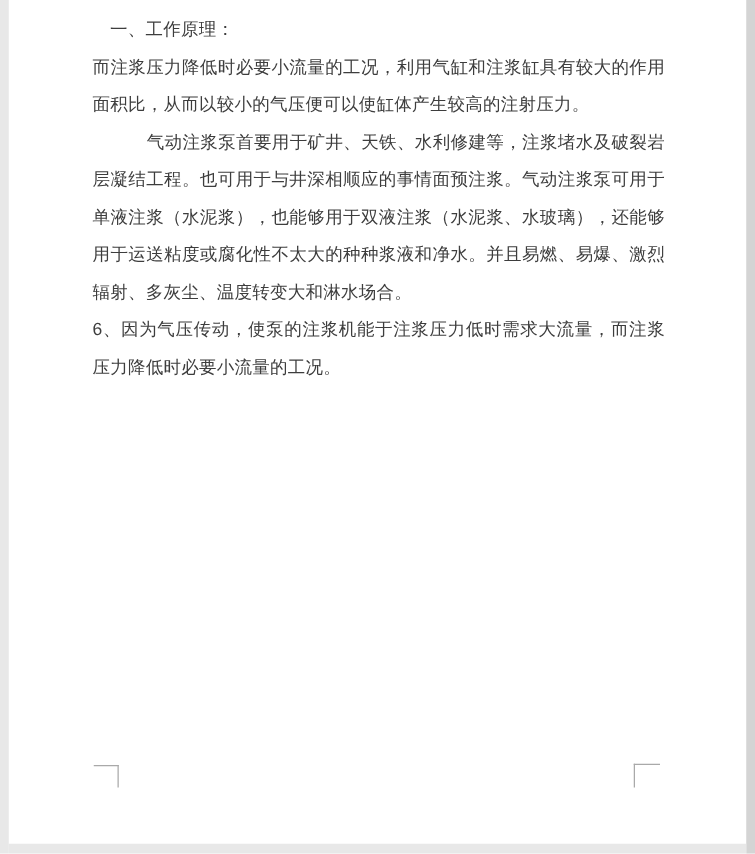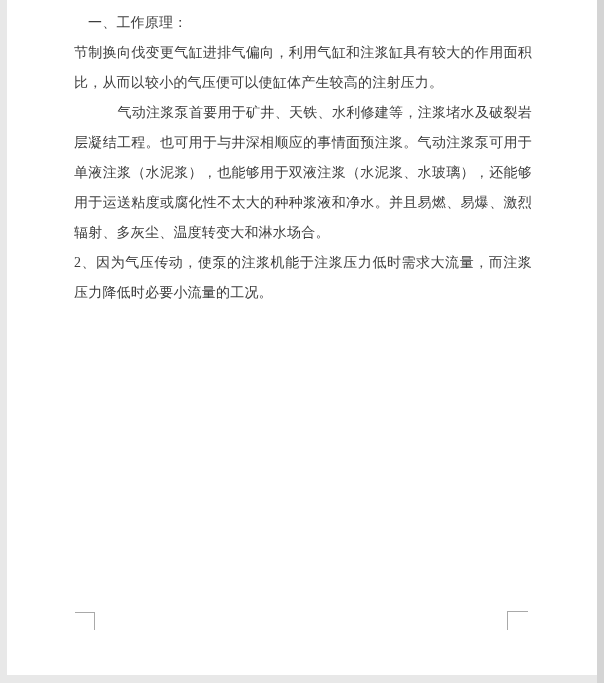--- a/index.html
+++ b/index.html
@@ -8,21 +8,20 @@
     width: 604px;
     height: 683px;
     overflow: hidden;
     font-family: "Liberation Sans", sans-serif;
   }
   .screen {
     position: relative;
     width: 604px;
     height: 683px;
     background: #ffffff;
-    font-family: Liberation Serif, serif;
   }
   .gutter {
     position: absolute;
     z-index: 3;
   }
   .gutter.left   { left: 0; top: 0; width: 7px; height: 683px; }
   .gutter.right  { right: 0; top: 0; width: 7px; height: 683px; }
   .gutter.bottom { left: 7px; right: 7px; bottom: 0; height: 8px; }
   .text-area {
     position: absolute;
@@ -68,20 +67,20 @@
 </head>
 <body>
 
 <div class="screen" style="background: rgb(255, 255, 255);">
   <div class="gutter left" style="background: rgb(232, 232, 232);"></div>
   <div class="gutter right" style="background: rgb(212, 212, 212);"></div>
   <div class="gutter bottom" style="background: rgb(232, 232, 232);"></div>
 
   <div class="text-area" id="paragraphs">
       <p class="para indent-1" style="color: rgb(61, 61, 61);">一、工作原理：</p>
-      <p class="para indent-0" style="color: rgb(61, 61, 61);">节制换向伐变更气缸进排气偏向，利用气缸和注浆缸具有较大的作用面积比，从而以较小的气压便可以使缸体产生较高的注射压力。</p>
+      <p class="para indent-0" style="color: rgb(61, 61, 61);">而注浆压力降低时必要小流量的工况，利用气缸和注浆缸具有较大的作用面积比，从而以较小的气压便可以使缸体产生较高的注射压力。</p>
       <p class="para indent-3" style="color: rgb(61, 61, 61);">气动注浆泵首要用于矿井、天铁、水利修建等，注浆堵水及破裂岩层凝结工程。也可用于与井深相顺应的事情面预注浆。气动注浆泵可用于单液注浆（水泥浆），也能够用于双液注浆（水泥浆、水玻璃），还能够用于运送粘度或腐化性不太大的种种浆液和净水。并且易燃、易爆、激烈辐射、多灰尘、温度转变大和淋水场合。</p>
-      <p class="para indent-0" style="color: rgb(61, 61, 61);">2、因为气压传动，使泵的注浆机能于注浆压力低时需求大流量，而注浆压力降低时必要小流量的工况。</p>
+      <p class="para indent-0" style="color: rgb(61, 61, 61);">6、因为气压传动，使泵的注浆机能于注浆压力低时需求大流量，而注浆压力降低时必要小流量的工况。</p>
     </div>
 
   <div class="margin-mark left"></div>
   <div class="margin-mark right"></div>
 </div>
 
 </body></html>

